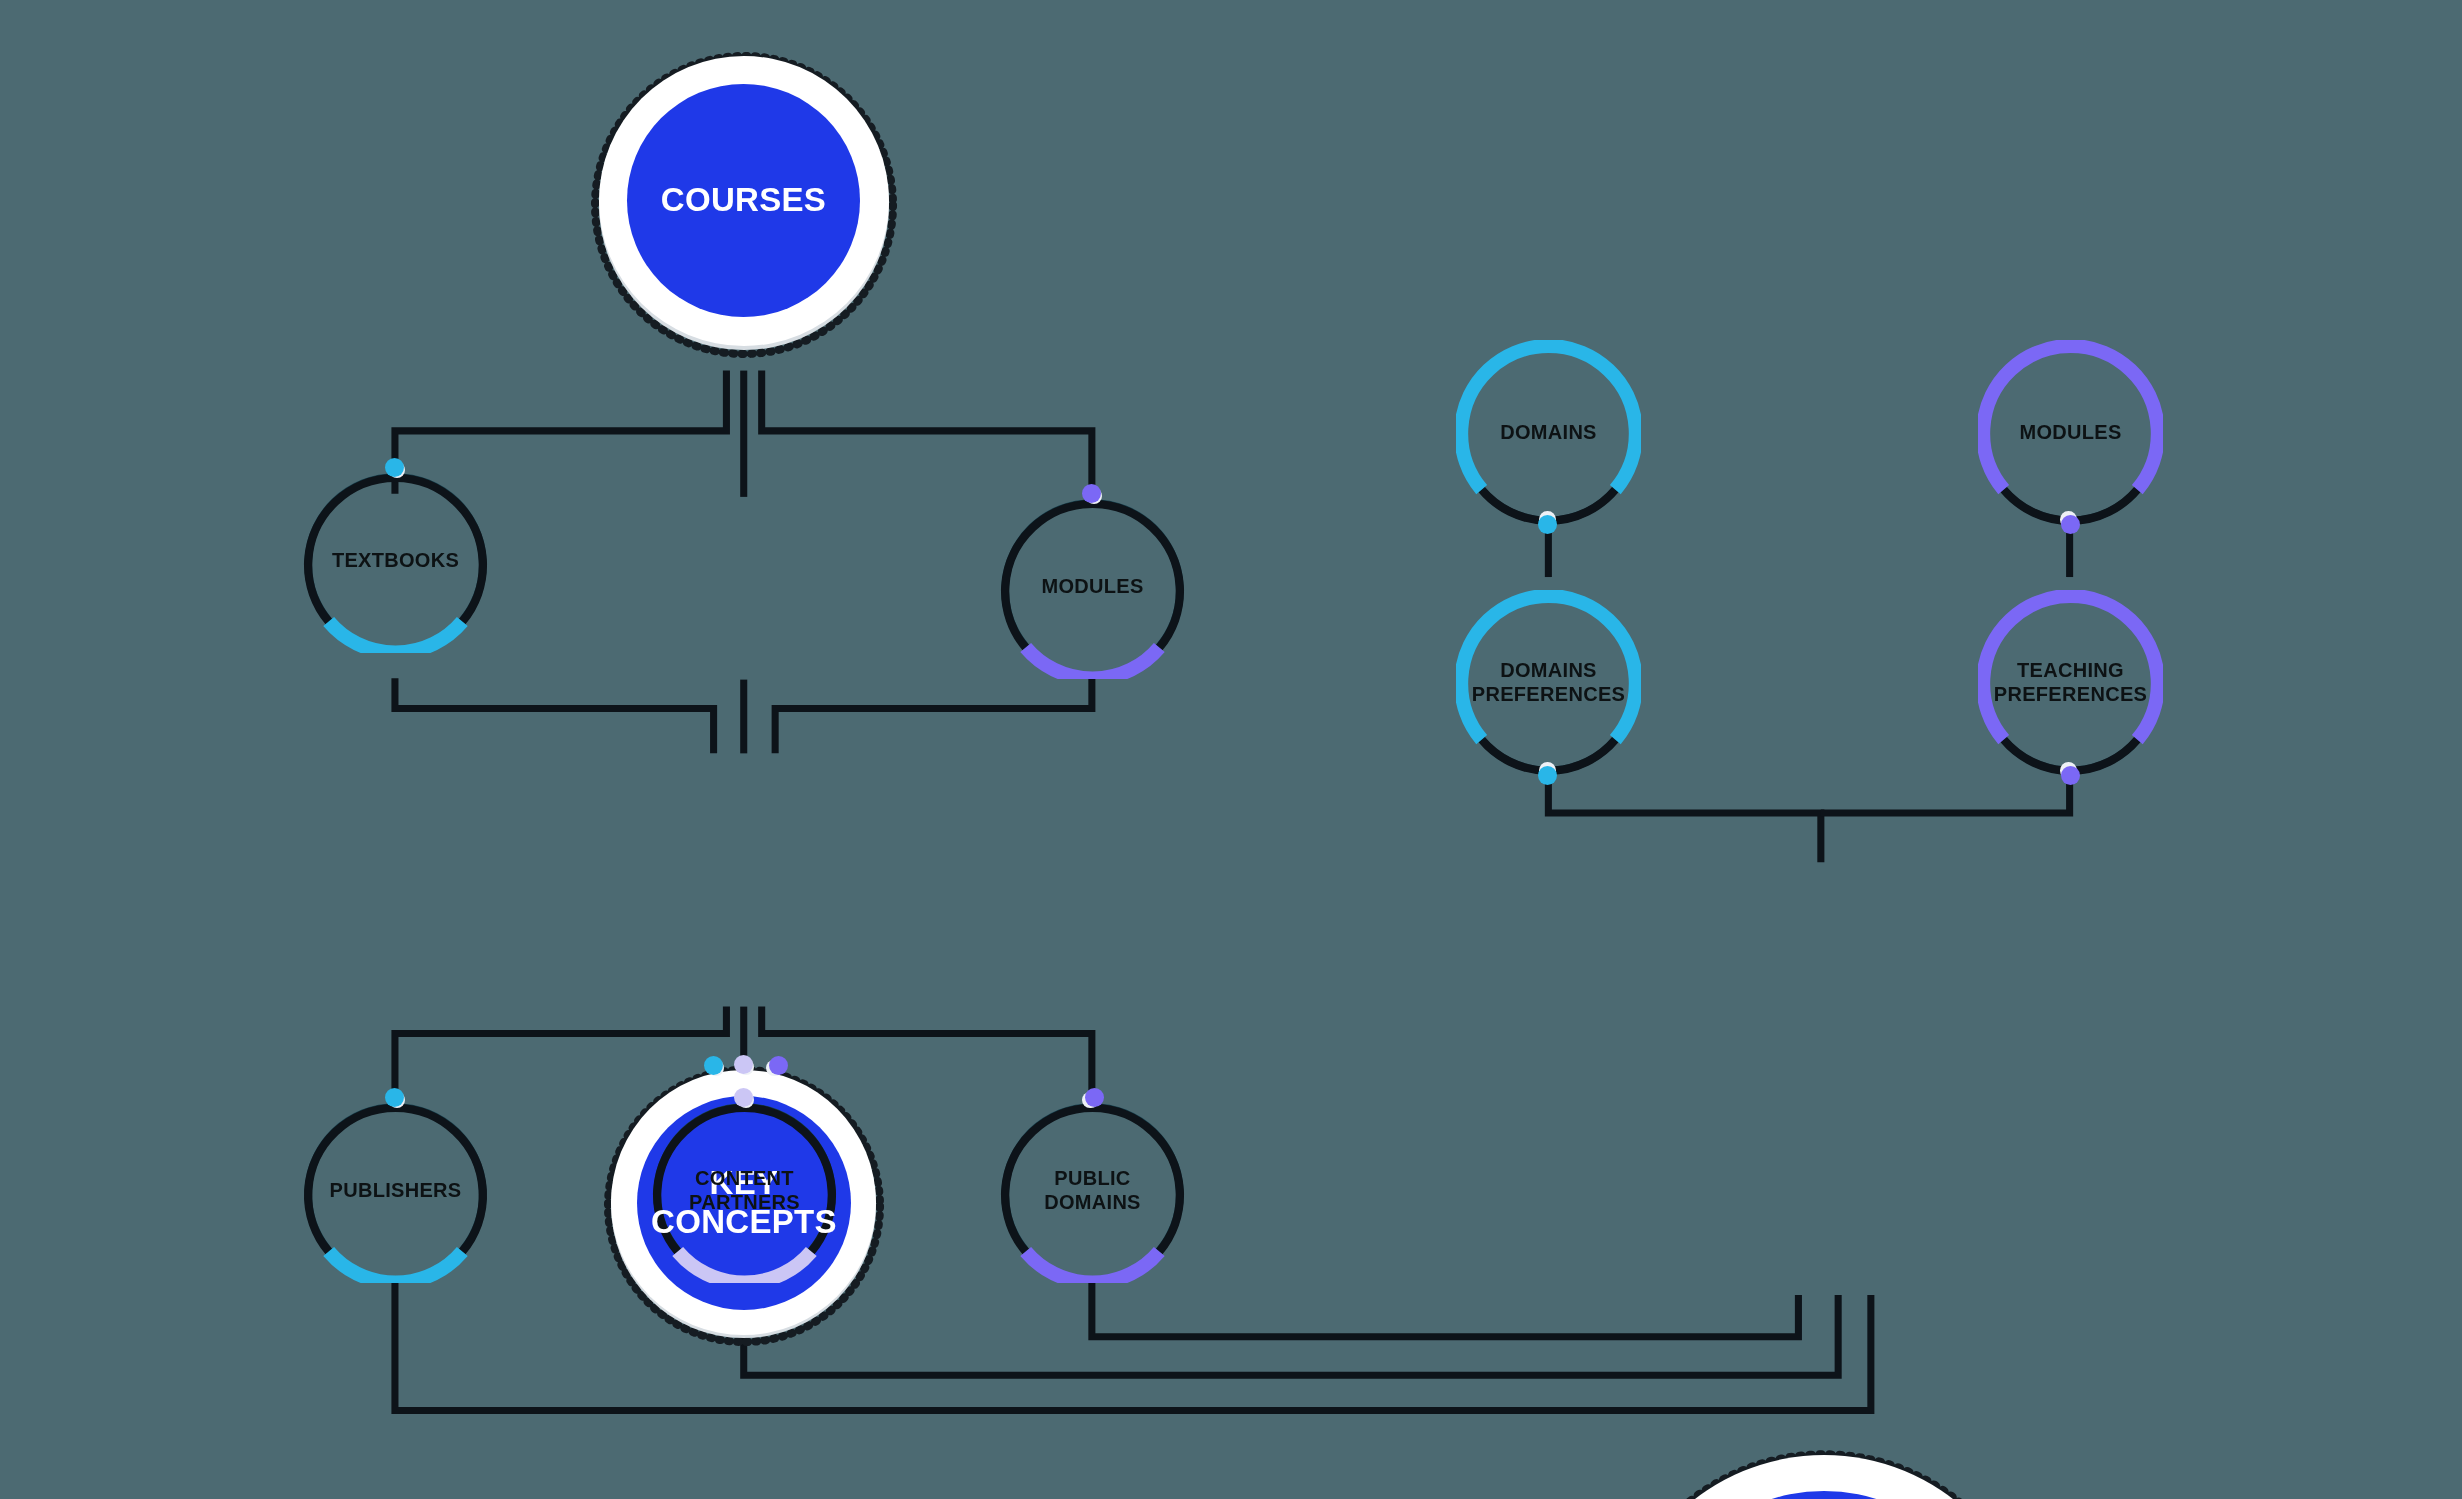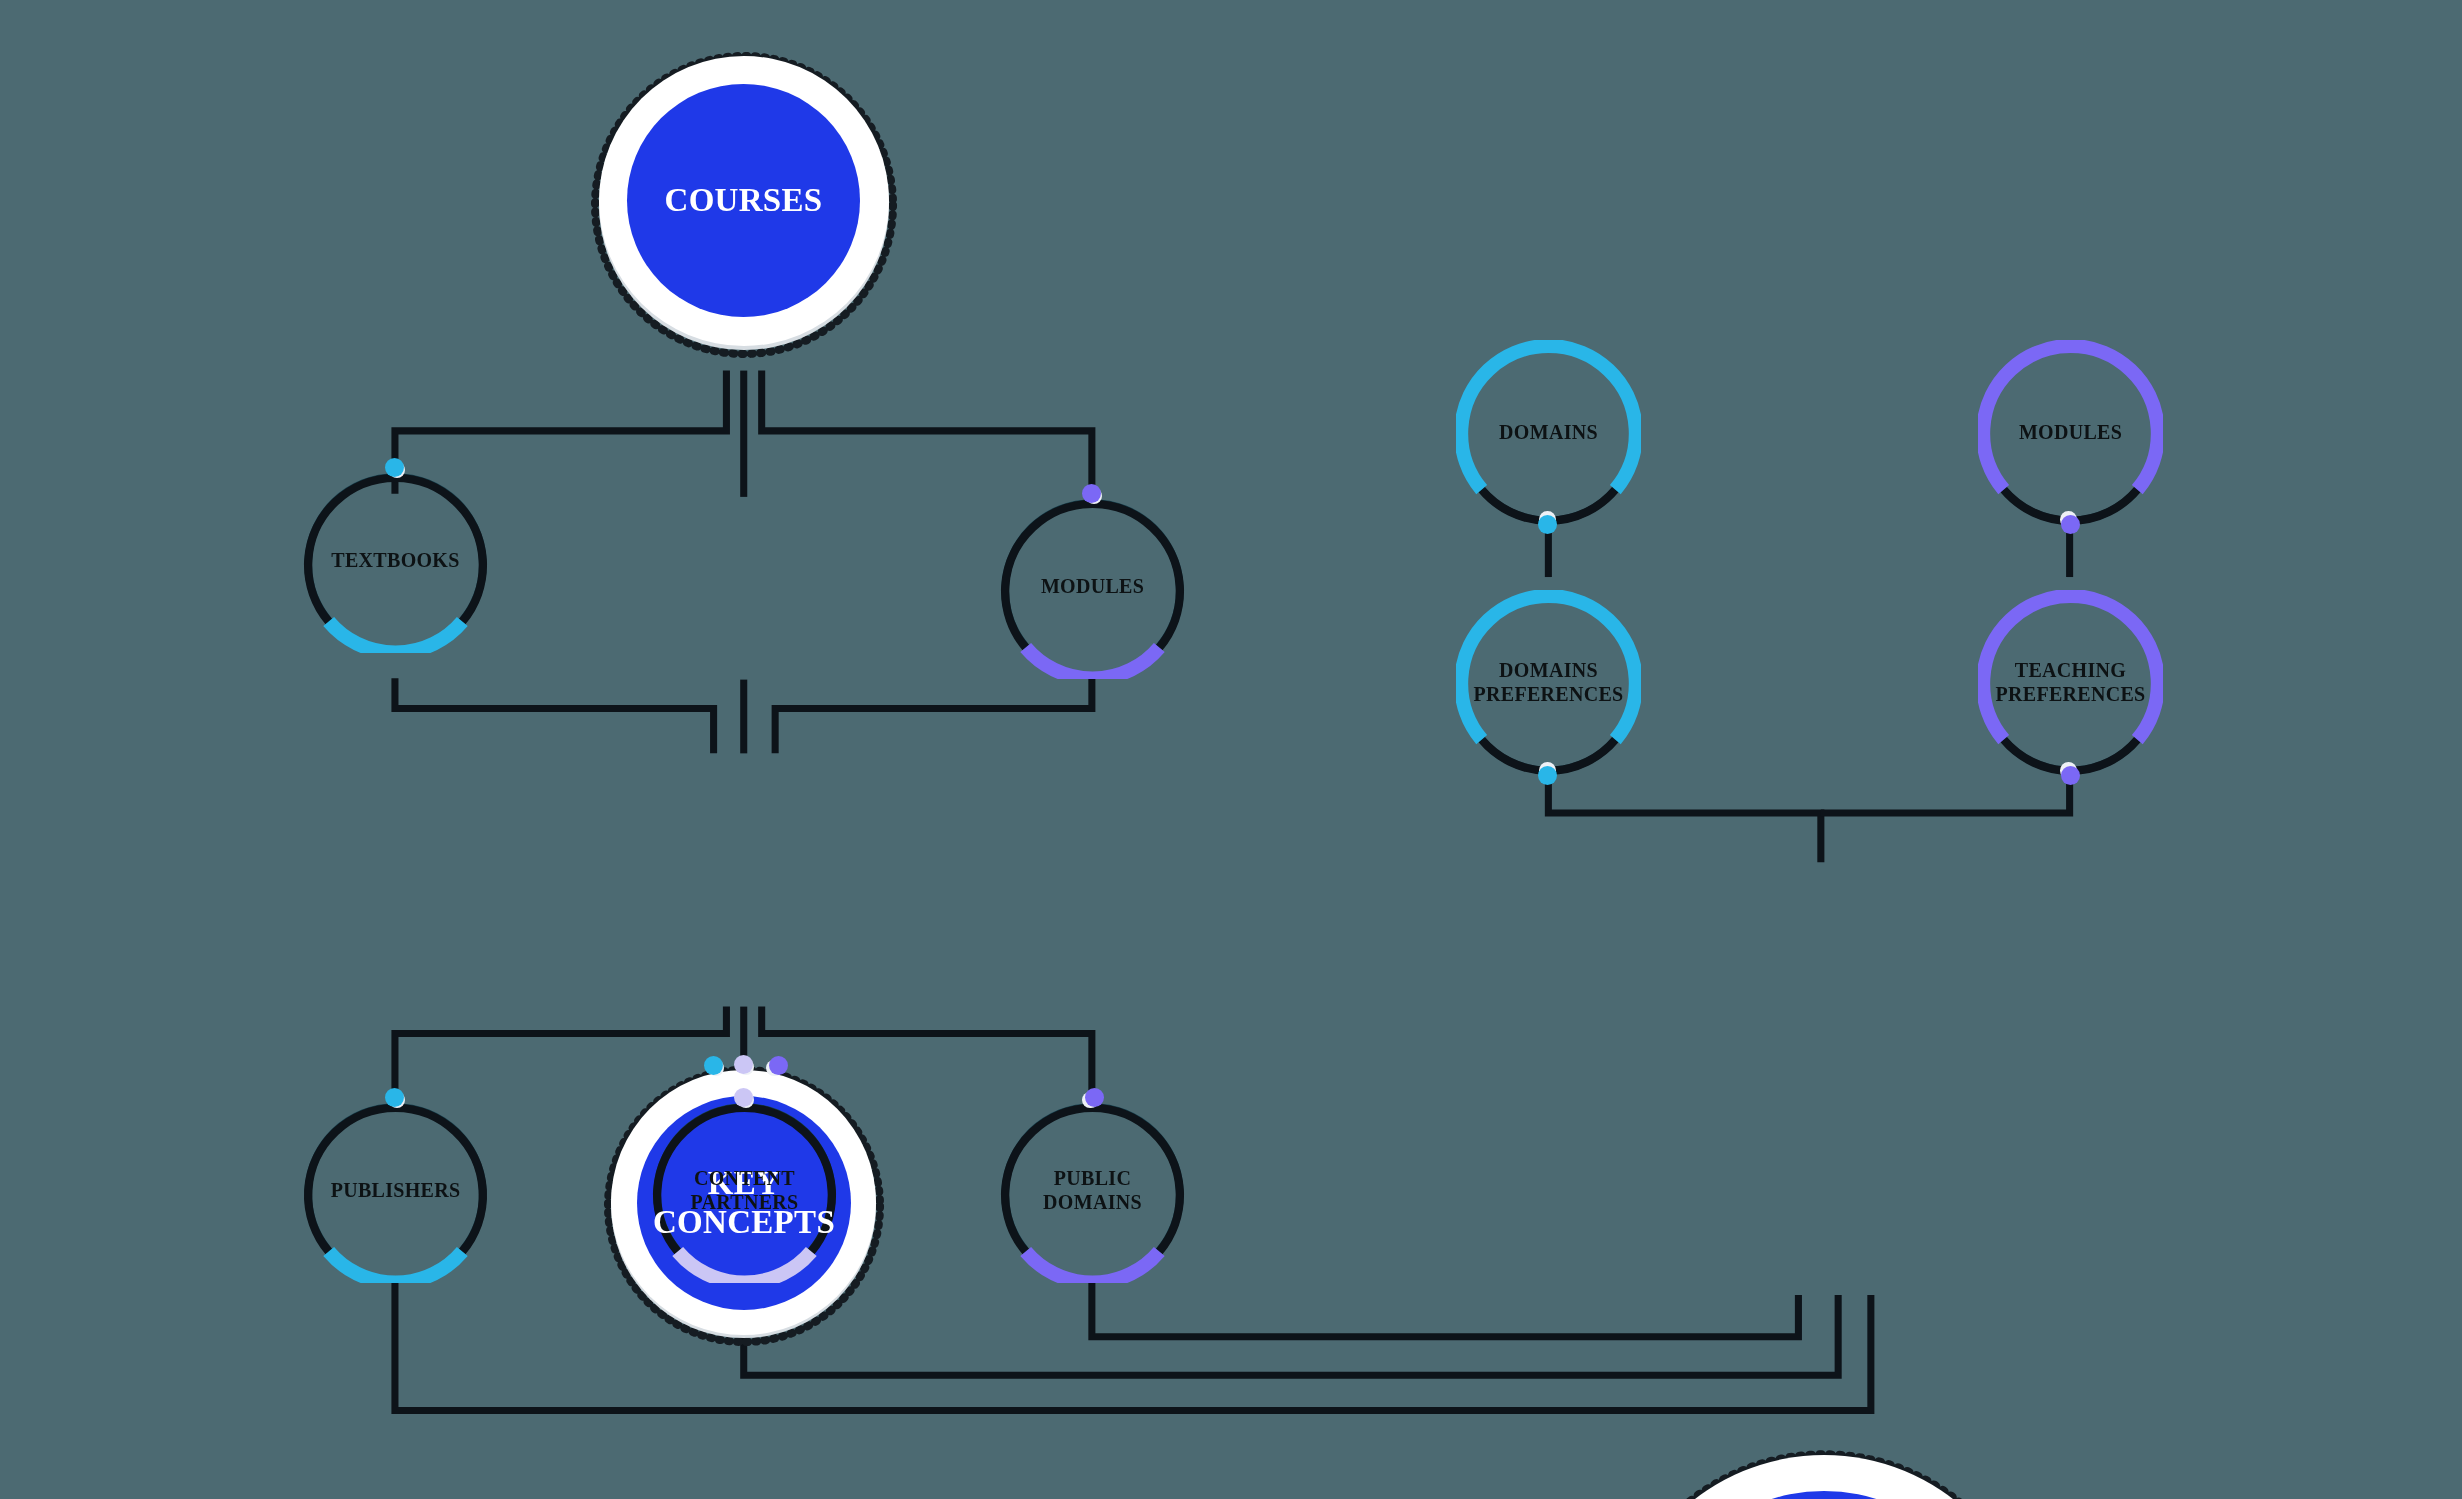--- a/index.html
+++ b/index.html
@@ -15,21 +15,20 @@
     overflow:hidden;
   }
   #wires{position:absolute;inset:0;width:2462px;height:1499px;}
   .node{position:absolute;display:flex;align-items:center;justify-content:center;}
   .node .label{
     position:relative;
     z-index:4;
     text-align:center;
     pointer-events:none;
     white-space:pre-line;
-    font-family:Liberation Serif, serif;
   }
   
   .ring{
     width:185px;height:185px;
     display:flex;align-items:center;justify-content:center;
     position:relative;
   }
   .ring svg{position:absolute;inset:0;}
   .ring .label{
     color:#0d1214;

